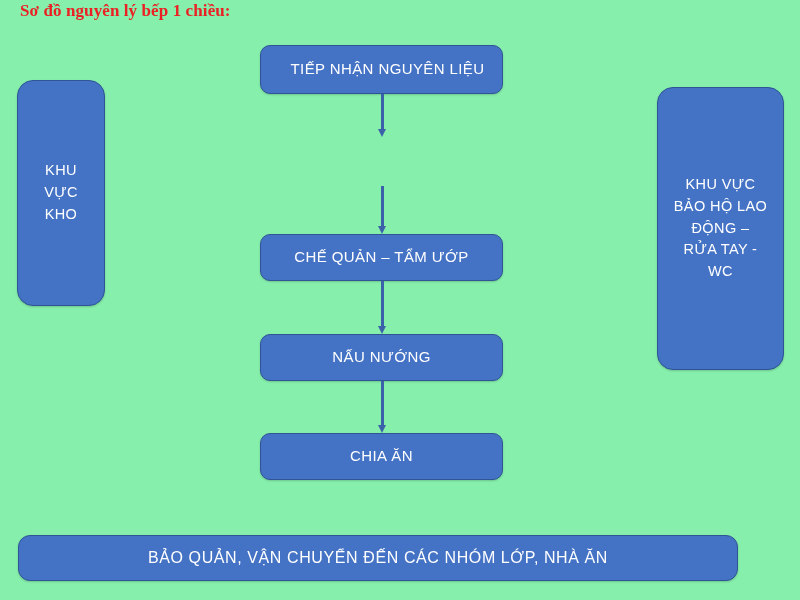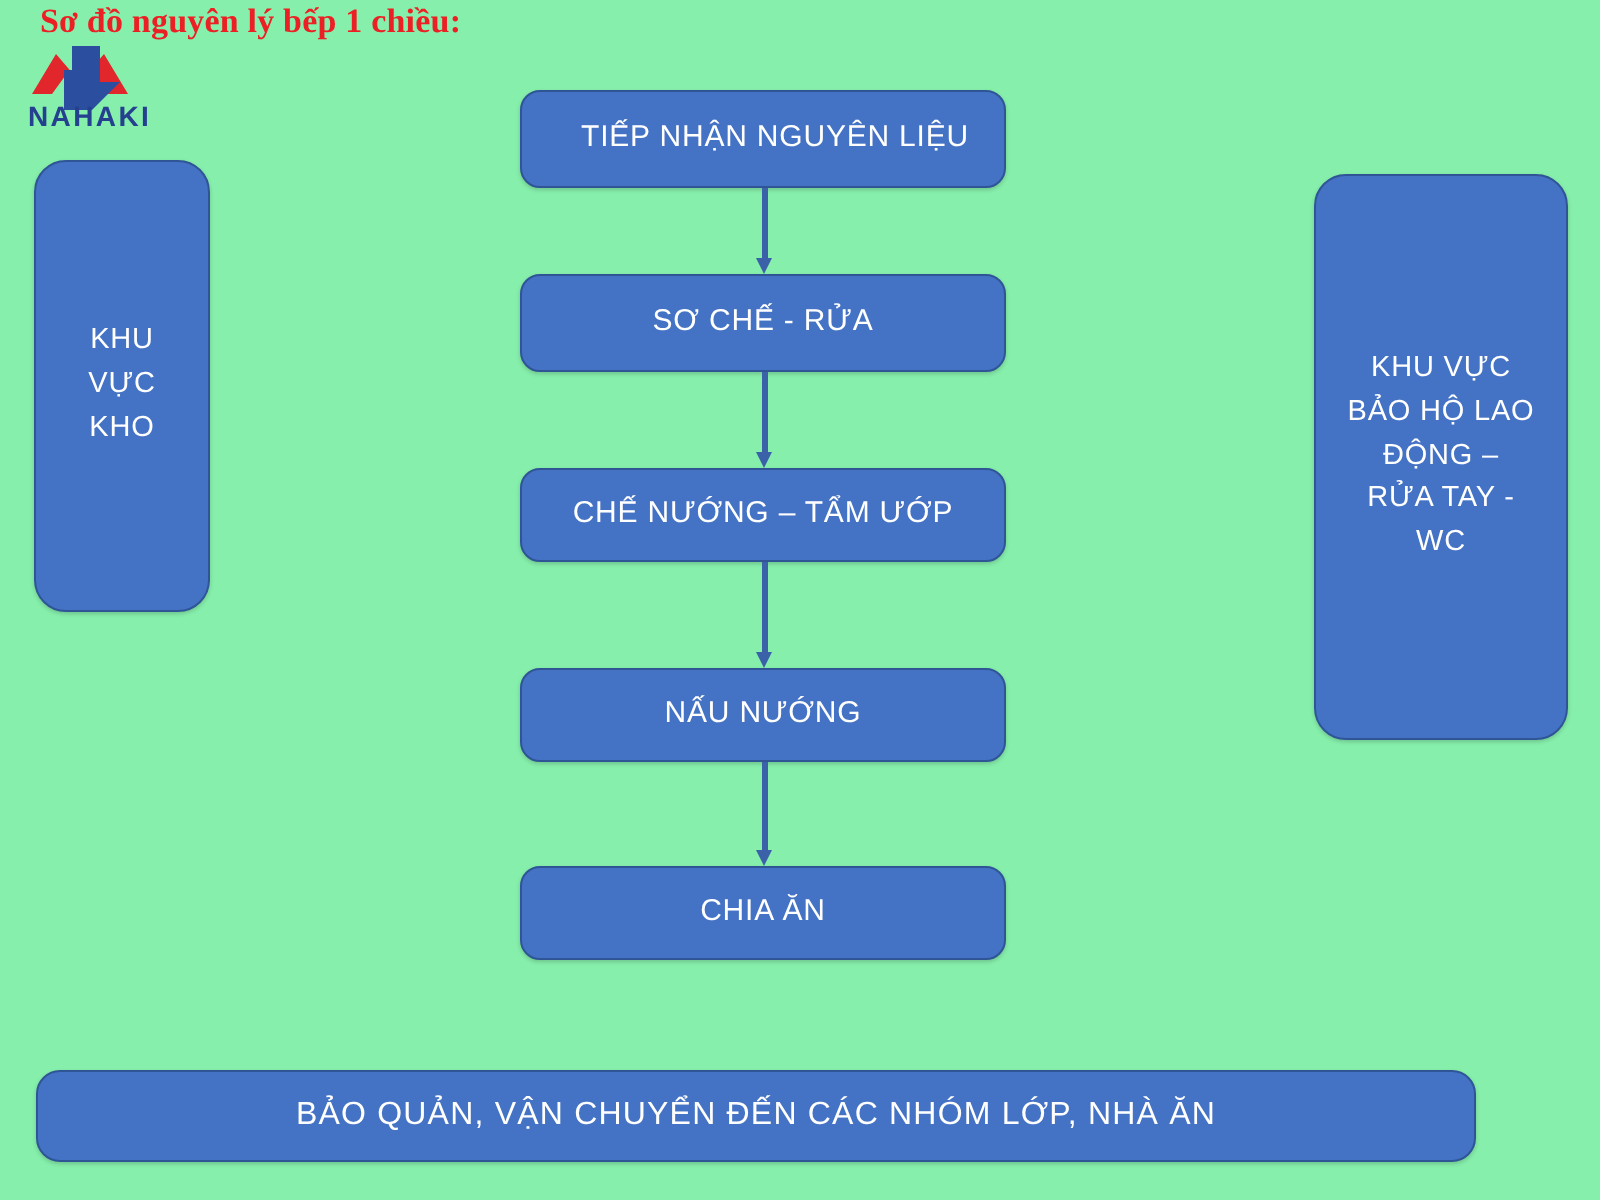--- a/index.html
+++ b/index.html
@@ -111,56 +111,45 @@
   #conn-3 { top: 281px; height: 53px; }
   #conn-4 { top: 381px; height: 52px; }
 </style>
 </head>
 <body>
 
 <div id="canvas">
 
   <div class="title">Sơ đồ nguyên lý bếp 1 chiều:</div>
 
-  <div class="logo">
-    <svg width="104" height="44" viewBox="0 0 104 44" xmlns="http://www.w3.org/2000/svg">
-      <g>
-        <polygon points="10,26 22,6 34,20 46,6 58,26 48,26 40,15 34,24 28,15 20,26" fill="#e1262c"></polygon>
-        <polygon points="30,2 44,2 44,20 54,20 40,34 26,34 26,14 30,14" fill="#2b4f9e"></polygon>
-        <polygon points="33,8 41,8 41,24 47,24 39,30 33,30" fill="#2b4f9e"></polygon>
-      </g>
-      <text x="8" y="42" font-family="Liberation Sans, sans-serif" font-size="14" font-weight="bold" letter-spacing="1.2" fill="#24408e">NAHAKI</text>
-    </svg>
-  </div>
 
   <div class="box tall" id="box-storage" style="white-space: pre-line;">KHU
 VỰC
 KHO</div>
 
   <div class="box tall" id="box-hygiene" style="white-space: pre-line; margin-top: 25px;">KHU VỰC
 BẢO HỘ LAO
 ĐỘNG –
 RỬA TAY -
 WC</div>
 
   <div class="box" id="box-receive">TIẾP NHẬN NGUYÊN LIỆU</div>
 
   <div class="connector" id="conn-1">
     <div class="stem"></div>
     <div class="head"></div>
   </div>
 
-  <div class="box" id="box-prewash">SƠ CHẾ - RỬA</div>
 
   <div class="connector" id="conn-2">
     <div class="stem"></div>
     <div class="head"></div>
   </div>
 
-  <div class="box" id="box-process">CHẾ NƯỚNG – TẨM ƯỚP</div>
+  <div class="box" id="box-process">CHẾ QUẢN – TẨM ƯỚP</div>
 
   <div class="connector" id="conn-3">
     <div class="stem"></div>
     <div class="head"></div>
   </div>
 
   <div class="box" id="box-cook">NẤU NƯỚNG</div>
 
   <div class="connector" id="conn-4">
     <div class="stem"></div>

